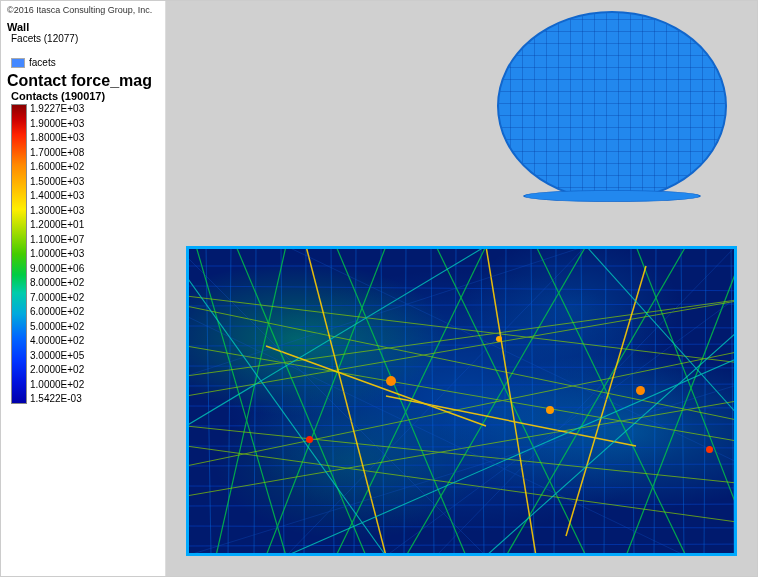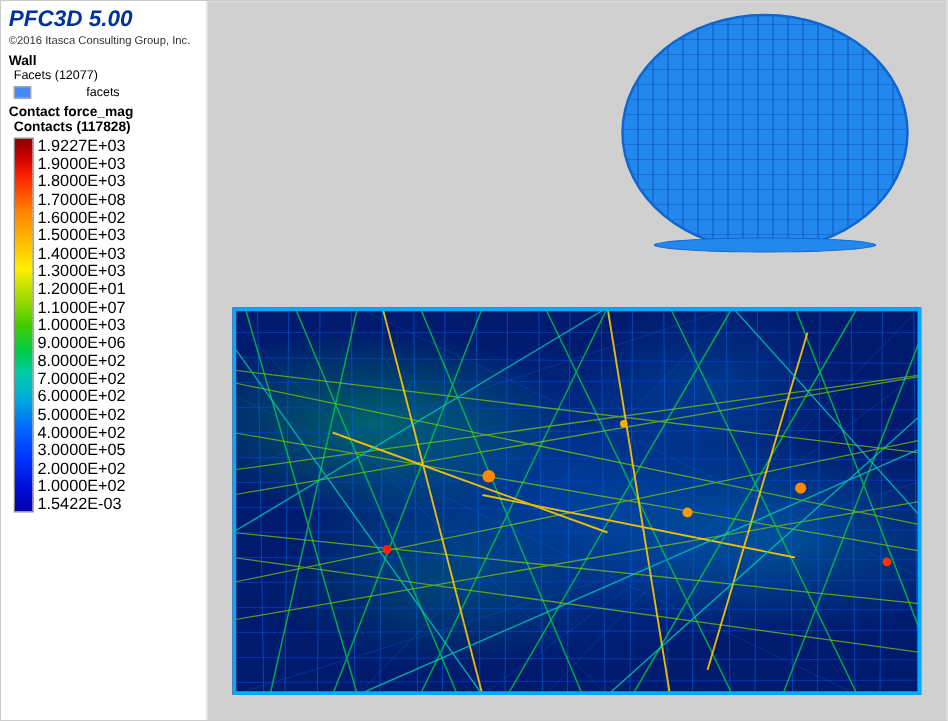--- a/index.html
+++ b/index.html
@@ -45,36 +45,35 @@
     }
     .sub-label {
       font-size: 10px;
       color: #000;
       margin-left: 4px;
     }
     .facet-indicator {
       display: flex;
       align-items: center;
       margin-left: 4px;
-      margin-top: 3px;
-      gap: 40px;
+      margin-top: 13px;
     }
     .facet-color-box {
       width: 14px;
       height: 10px;
       background: #4488ff;
       margin-right: 4px;
       border: 1px solid #aaa;
     }
     .facet-text {
       font-size: 10px;
       color: #000;
     }
     .contact-force-label {
-      font-size: 11px;
+      font-size: 16px;
       font-weight: bold;
       color: #000;
       margin-top: 4px;
     }
     .contacts-label {
       font-size: 11px;
       font-weight: bold;
       color: #000;
       margin-left: 4px;
     }
@@ -110,21 +109,21 @@
       flex-shrink: 0;
     }
     .legend-labels {
       display: flex;
       flex-direction: column;
       justify-content: space-between;
       margin-left: 3px;
       height: 300px;
     }
     .legend-label {
-      font-size: 13px;
+      font-size: 10px;
       color: #000;
       line-height: 1;
       white-space: nowrap;
     }
     .viewport {
       flex: 1;
       background: #e8e8e8;
       position: relative;
       overflow: hidden;
     }
@@ -214,32 +213,31 @@
       inset: 0;
       background: #d0d0d0;
     }
   </style>
 </head>
 <body>
 
 <div class="main-container">
 
   <div class="sidebar">
-    <div class="sidebar-title">PFC3D 5.00</div>
     <div class="sidebar-subtitle">©2016 Itasca Consulting Group, Inc.</div>
 
     <div class="section-label">Wall</div>
     <div class="sub-label">Facets (12077)</div>
     <div class="facet-indicator">
       <div class="facet-color-box"></div>
       <span class="facet-text">facets</span>
     </div>
 
     <div class="contact-force-label">Contact force_mag</div>
-    <div class="contacts-label">Contacts (117828)</div>
+    <div class="contacts-label">Contacts (190017)</div>
 
     <div class="legend-container">
       <div class="legend-bar"></div>
       <div class="legend-labels">
         <span class="legend-label">1.9227E+03</span>
         <span class="legend-label">1.9000E+03</span>
         <span class="legend-label">1.8000E+03</span>
         <span class="legend-label">1.7000E+08</span>
         <span class="legend-label">1.6000E+02</span>
         <span class="legend-label">1.5000E+03</span>

